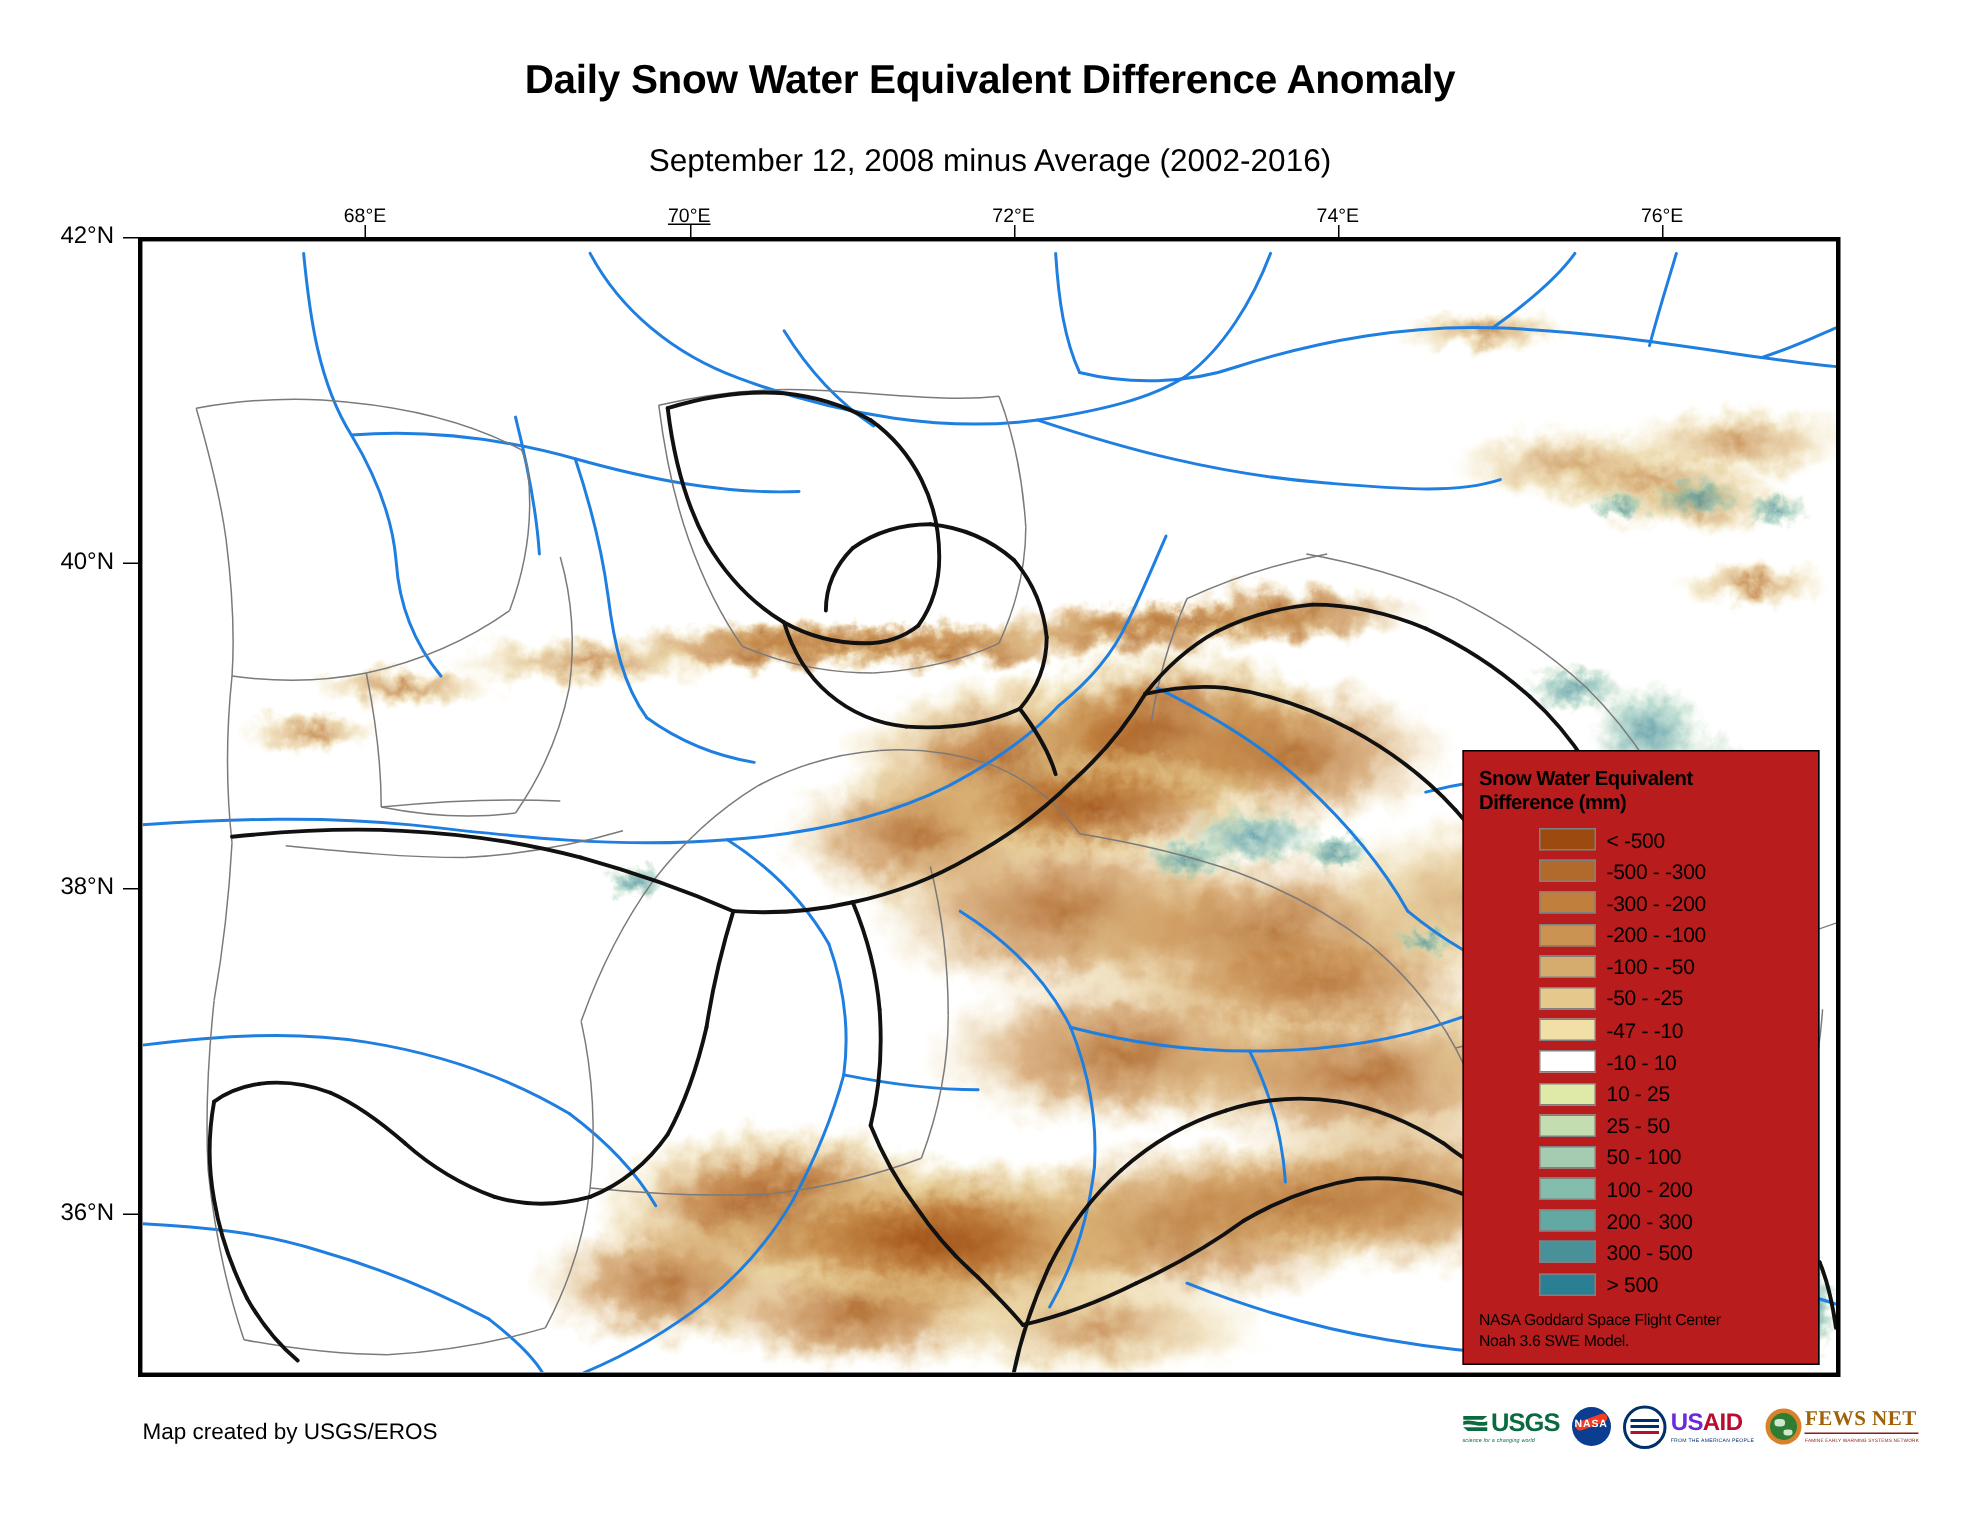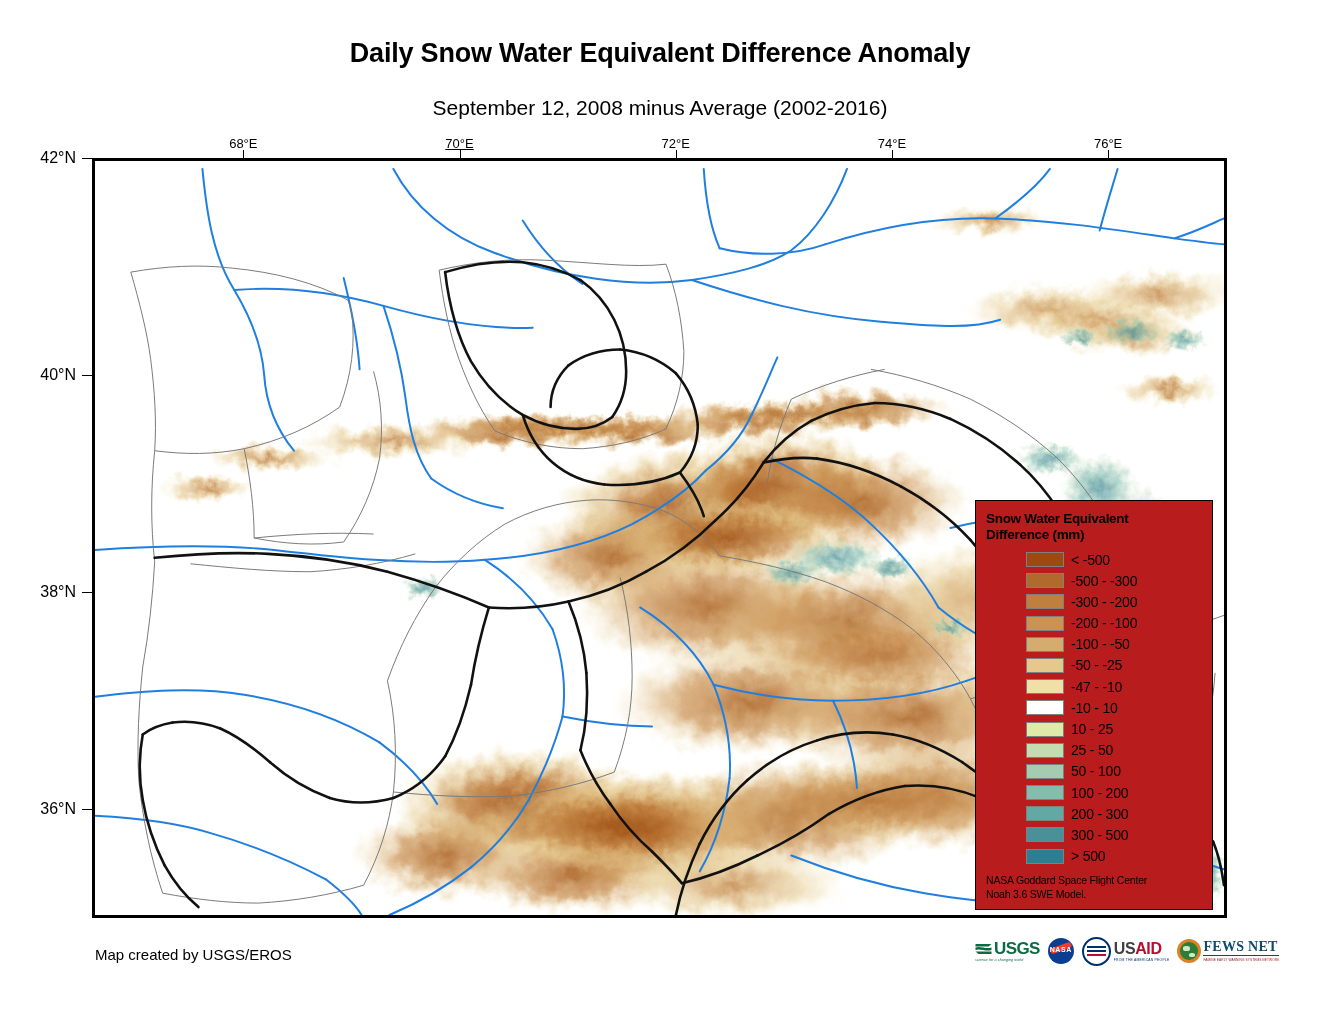--- a/index.html
+++ b/index.html
@@ -56,33 +56,33 @@
      color:#fff;font-size:7px;font-weight:bold;letter-spacing:0.6px;}
   .nasa-ball .nasa-swoosh{position:absolute;left:2px;top:7px;width:22px;height:6px;
      background:#fc3d21;transform:rotate(-20deg);border-radius:3px;opacity:.95;}
   
   .usaid-seal{width:25px;height:25px;border-radius:50%;background:#fff;
      border:2px solid #002f6c;position:relative;overflow:hidden;margin-right:3px;}
   .usaid-seal .band{position:absolute;left:3px;right:3px;height:2px;background:#002f6c;}
   .usaid-seal .b1{top:7px;}.usaid-seal .b2{top:11px;}.usaid-seal .b3{top:15px;background:#ba0c2f;}
   .usaid-wrap{display:flex;flex-direction:column;justify-content:center;}
   .usaid-word{font-size:16px;font-weight:bold;line-height:1;letter-spacing:-0.4px;}
-  .usaid-us{color:#404040;}.usaid-aid{color:#ba0c2f;}
+  .usaid-us{color:#6d28d9;}.usaid-aid{color:#ba0c2f;}
   .usaid-tag{font-size:3.4px;color:#002f6c;letter-spacing:0.2px;margin-top:1px;}
   
   .fews-globe{width:24px;height:24px;border-radius:50%;background:#d9822b;
      position:relative;overflow:hidden;margin-right:2px;
      display:flex;align-items:center;justify-content:center;}
   .fews-globe .inner{width:18px;height:18px;border-radius:50%;background:#2e7d32;position:relative;}
   .fews-globe .inner::before{content:"";position:absolute;left:3px;top:4px;width:7px;height:5px;
      background:#cfe8cf;border-radius:40%;}
   .fews-globe .inner::after{content:"";position:absolute;left:9px;top:11px;width:6px;height:4px;
      background:#cfe8cf;border-radius:40%;}
   .fews-wrap{display:flex;flex-direction:column;justify-content:center;}
-  .fews-word{font-size:14px;font-weight:bold;color:#0c4a6e;letter-spacing:0.3px;
+  .fews-word{font-size:14px;font-weight:bold;color:#a16207;letter-spacing:0.3px;
      line-height:1;font-family:"Liberation Serif","DejaVu Serif",serif;
      border-bottom:1.5px solid #8b1a1a;padding-bottom:1px;}
   .fews-tag{font-size:3.2px;color:#8b1a1a;letter-spacing:0.1px;margin-top:1.5px;}
 </style>
 </head>
 <body>
 
 <div id="title">Daily Snow Water Equivalent Difference Anomaly</div>
 <div id="subtitle">September 12, 2008 minus Average (2002-2016)</div>
 

